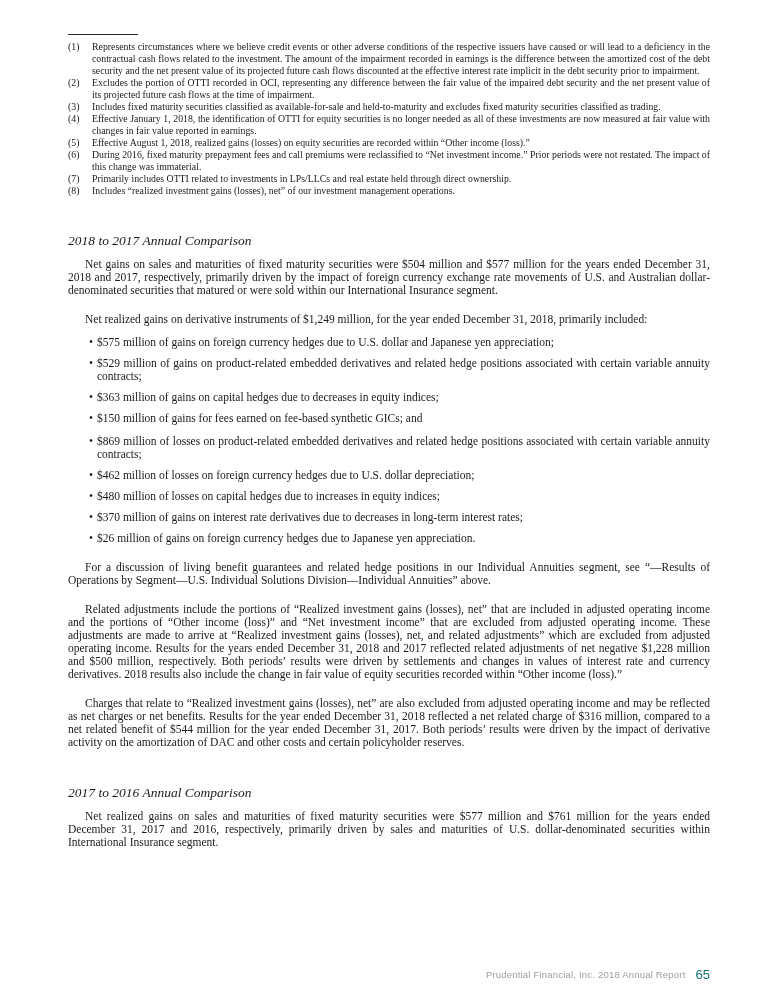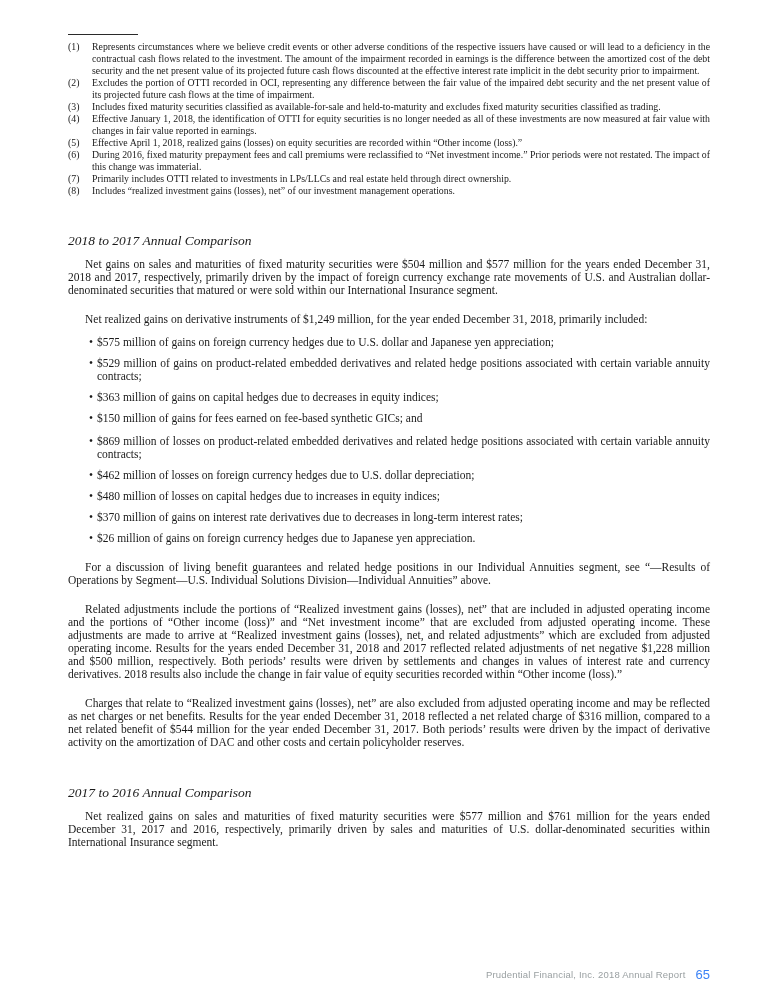--- a/index.html
+++ b/index.html
@@ -68,21 +68,21 @@
   .page-footer {
     position: absolute;
     right: 58px;
     bottom: 22px;
     display: flex;
     align-items: center;
     gap: 10px;
     font-family: "Liberation Sans", sans-serif;
   }
   .footer-label { font-size: 9.5px; color: #9aa0a2; letter-spacing: 0.2px; }
-  .footer-page { font-size: 13px; color: #3b82f6; }
+  .footer-page { font-size: 13px; color: #0f766e; }
 </style>
 </head>
 <body>
 
 <div class="page">
 
   <div class="fn-rule"></div>
 
   <ol class="footnotes">
     <li class="footnote">
@@ -96,21 +96,21 @@
     <li class="footnote">
       <span class="fn-num">(3)</span>
       <span class="fn-text">Includes fixed maturity securities classified as available-for-sale and held-to-maturity and excludes fixed maturity securities classified as trading.</span>
     </li>
     <li class="footnote">
       <span class="fn-num">(4)</span>
       <span class="fn-text">Effective January 1, 2018, the identification of OTTI for equity securities is no longer needed as all of these investments are now measured at fair value with changes in fair value reported in earnings.</span>
     </li>
     <li class="footnote">
       <span class="fn-num">(5)</span>
-      <span class="fn-text">Effective April 1, 2018, realized gains (losses) on equity securities are recorded within “Other income (loss).”</span>
+      <span class="fn-text">Effective August 1, 2018, realized gains (losses) on equity securities are recorded within “Other income (loss).”</span>
     </li>
     <li class="footnote">
       <span class="fn-num">(6)</span>
       <span class="fn-text">During 2016, fixed maturity prepayment fees and call premiums were reclassified to “Net investment income.” Prior periods were not restated. The impact of this change was immaterial.</span>
     </li>
     <li class="footnote">
       <span class="fn-num">(7)</span>
       <span class="fn-text">Primarily includes OTTI related to investments in LPs/LLCs and real estate held through direct ownership.</span>
     </li>
     <li class="footnote">

